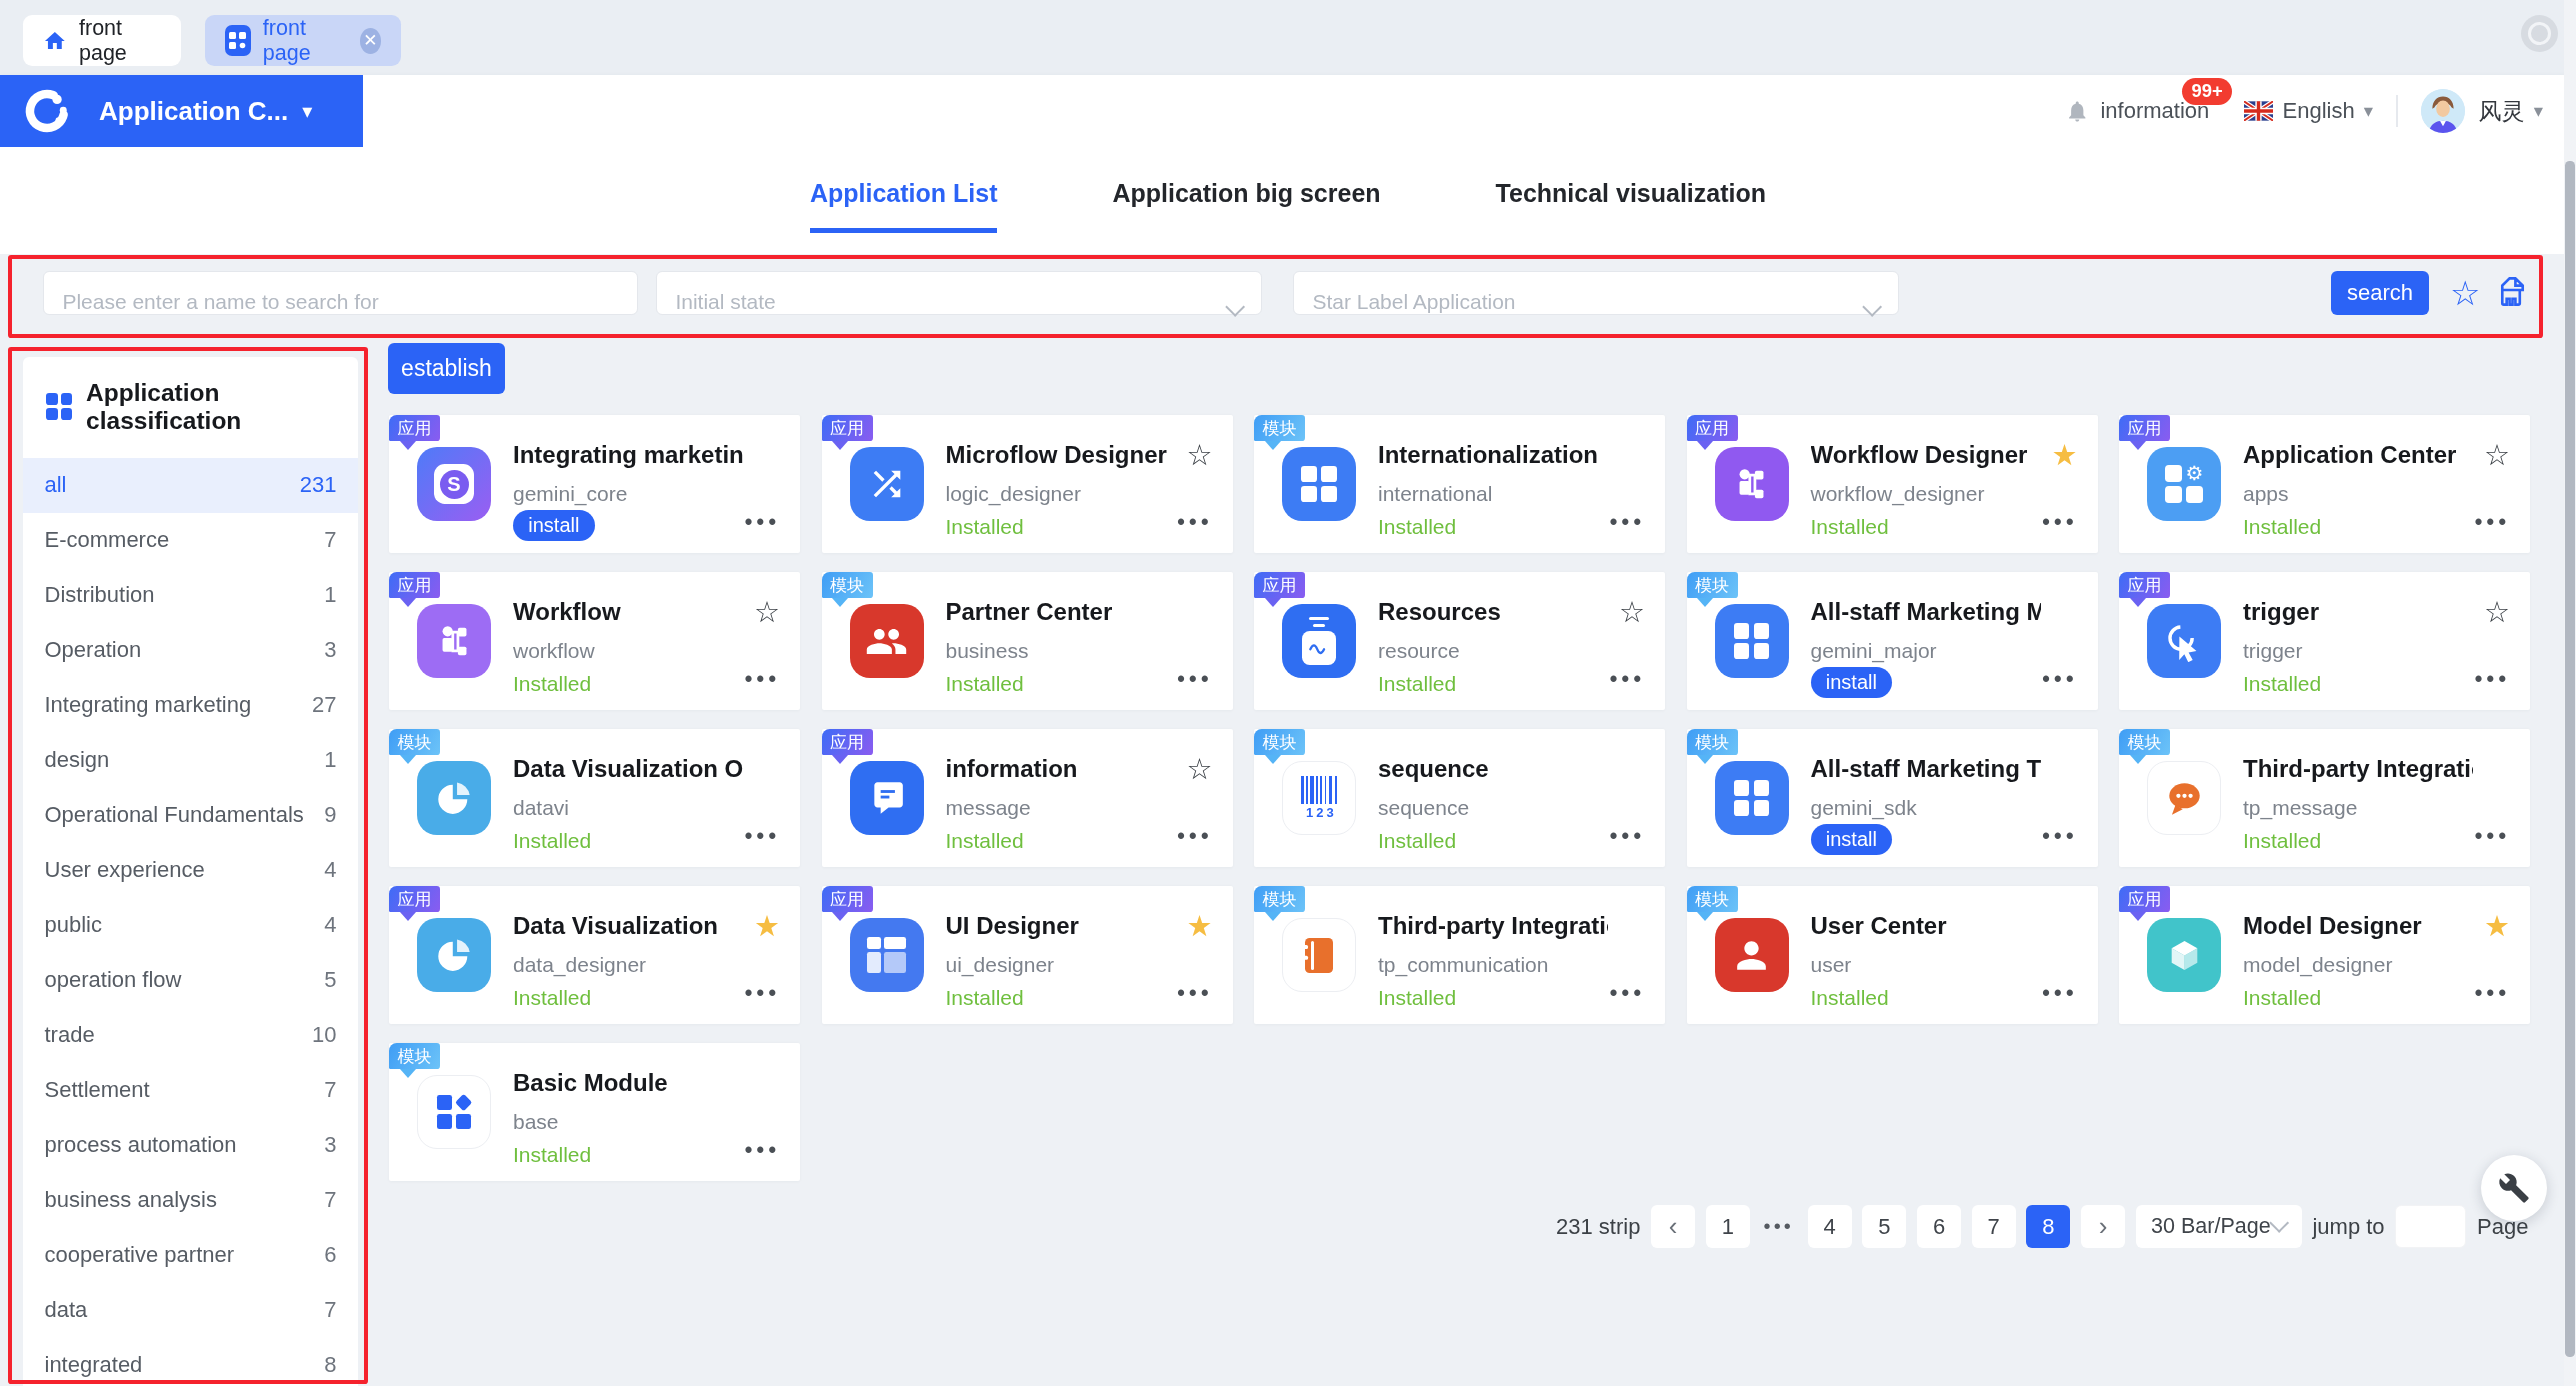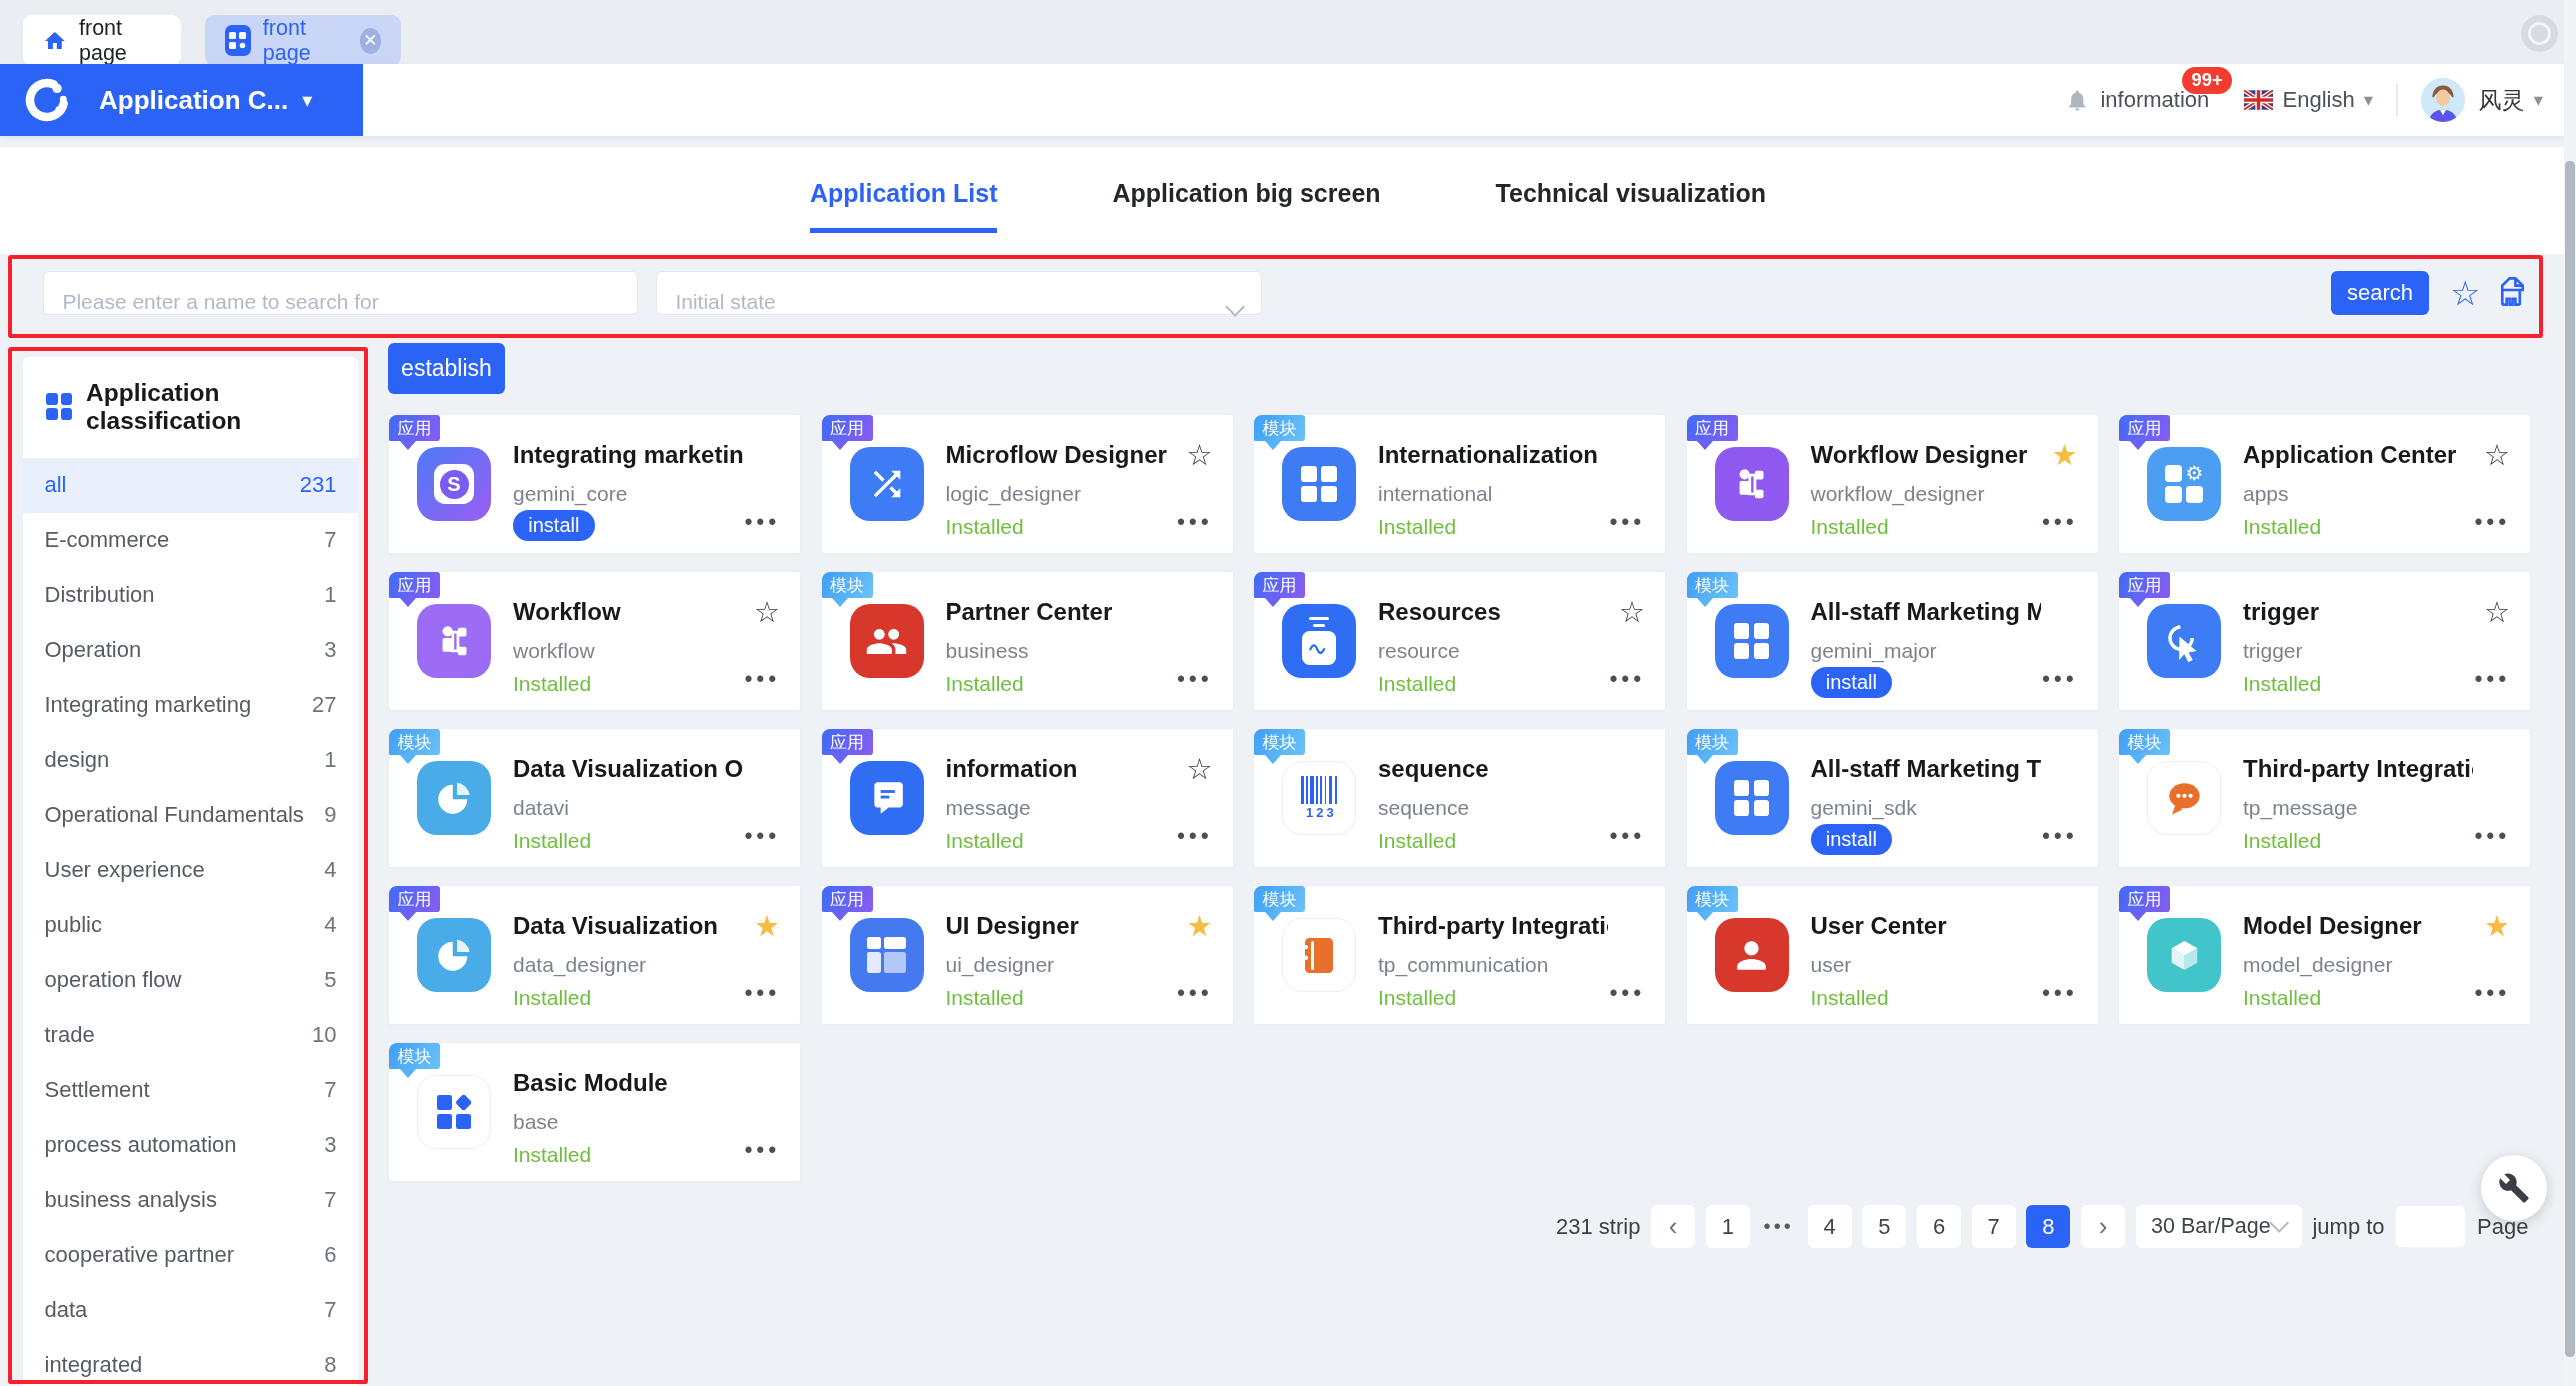--- a/index.html
+++ b/index.html
@@ -13,21 +13,21 @@
   .btab2{left:205px;width:196px;background:#c9d6f7;}
   .btab2 .lbl{font-size:21.5px;color:#2b63f6;}
   .appicon{width:31px;height:31px;border-radius:7px;background:#2b63f6;display:flex;align-items:center;justify-content:center;}
   .appicon .g{display:grid;grid-template-columns:7px 7px;grid-template-rows:7px 7px;gap:3.1px;}
   .appicon .g i{background:#fff;border-radius:1.5px;}
   .appicon .g i:last-child{border-radius:50%;transform:scale(.8);}
   .closec{width:26px;height:26px;border-radius:50%;background:#9db2e3;color:#fff;font-size:17px;display:flex;align-items:center;justify-content:center;margin-left:4.6px;}
   .cornerc{position:absolute;right:18.4px;top:15.3px;width:37px;height:37px;border-radius:50%;background:#d7dbe1;display:flex;align-items:center;justify-content:center;}
   .cornerc i{width:17px;height:17px;border:3.1px solid #f2f4f7;border-radius:50%;}
   
-  .header{position:absolute;left:0;top:64px;width:2574px;height:72px;background:#ffffff;box-shadow:0 2.3px 6.1px rgba(40,60,90,.08);}
+  .header{position:absolute;left:0;top:75px;width:2574px;height:72px;background:#ffffff;box-shadow:0 2.3px 6.1px rgba(40,60,90,.08);}
   .brand{position:absolute;left:0;top:0;width:363px;height:72px;background:#2b63f6;display:flex;align-items:center;}
   .logo{margin-left:23px;}
   .brandname{margin-left:28px;color:#fff;font-size:26px;font-weight:bold;white-space:nowrap;}
   .brand .caret{color:#fff;font-size:20px;margin-left:14px;}
   .hright{position:absolute;right:31px;top:0;height:72px;display:flex;align-items:center;}
   .hlabel{font-size:22px;color:#4b5158;}
   .badge99{position:absolute;left:117px;top:-20px;background:#f23c30;color:#fff;font-size:18.4px;font-weight:bold;border-radius:14px;padding:2.3px 9.2px;}
   .infwrap{position:relative;display:flex;align-items:center;gap:10.7px;margin-right:35px;}
   .flag{width:29px;height:20px;margin-right:9.2px;}
   .caretg{color:#8a9099;font-size:18.4px;margin-left:9.2px;}
@@ -200,20 +200,24 @@
       <div class="navtab">Technical visualization</div>
     </div>
 
   <div class="finput fi1">
       <span>Please enter a name to search for</span>
     </div>
   <div class="finput fi2">
       <span>Initial state</span>
       <span class="chev"></span>
     </div>
+  <div class="finput fi3">
+      <span>Star Label Application</span>
+      <span class="chev"></span>
+    </div>
   <button class="searchbtn">search</button>
   <span class="staricon">☆</span>
   <span class="brushicon">
     <svg width="35" height="35" viewBox="0 0 24 24">
         <path fill="none" stroke="#2b63f6" stroke-width="1.8" d="M14 3v5h5M10 3h4l5 5v3h-14V8zM5 11v9c0 .6.4 1 1 1h2v-4h2v4h2v-4h2v4h2c.6 0 1-.4 1-1v-9"></path>
       </svg>
   </span>
 
   <button class="establish">establish</button>
 

